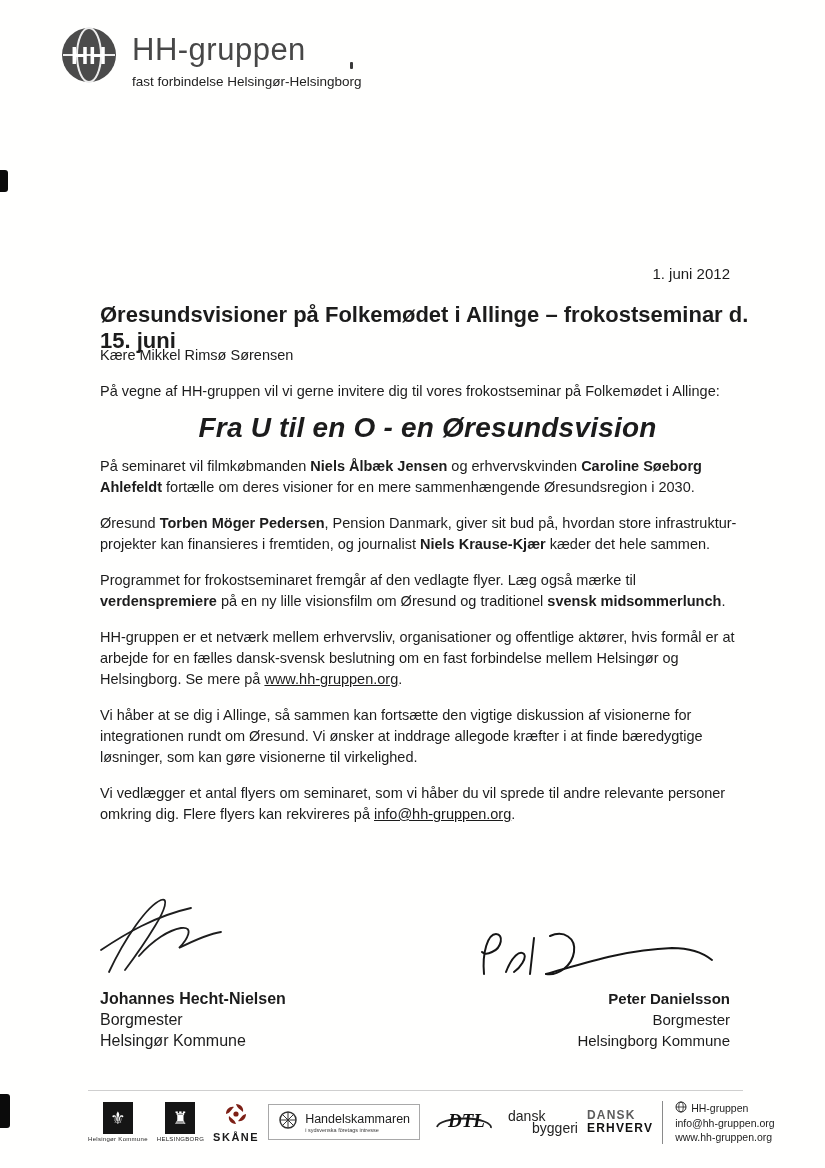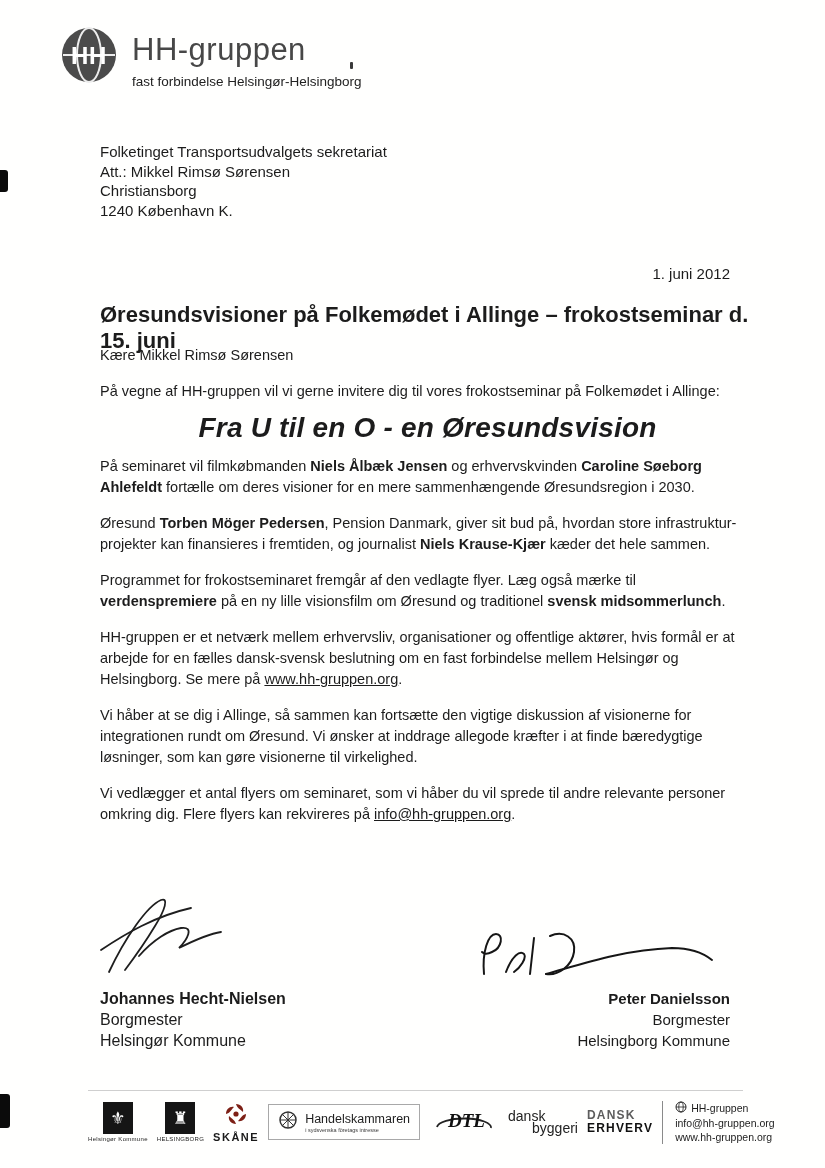--- a/index.html
+++ b/index.html
@@ -69,26 +69,20 @@
         <text x="11" y="38" font-size="24" font-weight="bold" fill="#ffffff" font-family="Liberation Sans, sans-serif">H</text>
         <text x="29" y="38" font-size="24" font-weight="bold" fill="#ffffff" font-family="Liberation Sans, sans-serif">H</text>
       </svg>
     </span>
     <div>
       <div class="logo-name">HH-gruppen</div>
       <div class="logo-tagline">fast forbindelse Helsingør-Helsingborg</div>
     </div>
   </div>
 
-  <div class="recipient">
-      <div>Folketinget Transportsudvalgets sekretariat</div>
-      <div>Att.: Mikkel Rimsø Sørensen</div>
-      <div>Christiansborg</div>
-      <div>1240 København K.</div>
-    </div>
 
   <div class="date">1. juni 2012</div>
 
   <div class="subject">Øresundsvisioner på Folkemødet i Allinge – frokostseminar d. 15. juni</div>
 
   <div class="body">
     <p>Kære Mikkel Rimsø Sørensen</p>
     <p>På vegne af HH-gruppen vil vi gerne invitere dig til vores frokostseminar på Folkemødet i Allinge:</p>
     <div class="headline">Fra U til en O - en Øresundsvision</div>
     <p><span>På seminaret vil filmkøbmanden </span><span class="b">Niels Ålbæk Jensen</span><span> og erhvervskvinden </span><span class="b">Caroline Søeborg Ahlefeldt</span><span> fortælle om deres visioner for en mere sammenhængende Øresundsregion i 2030.</span></p>

